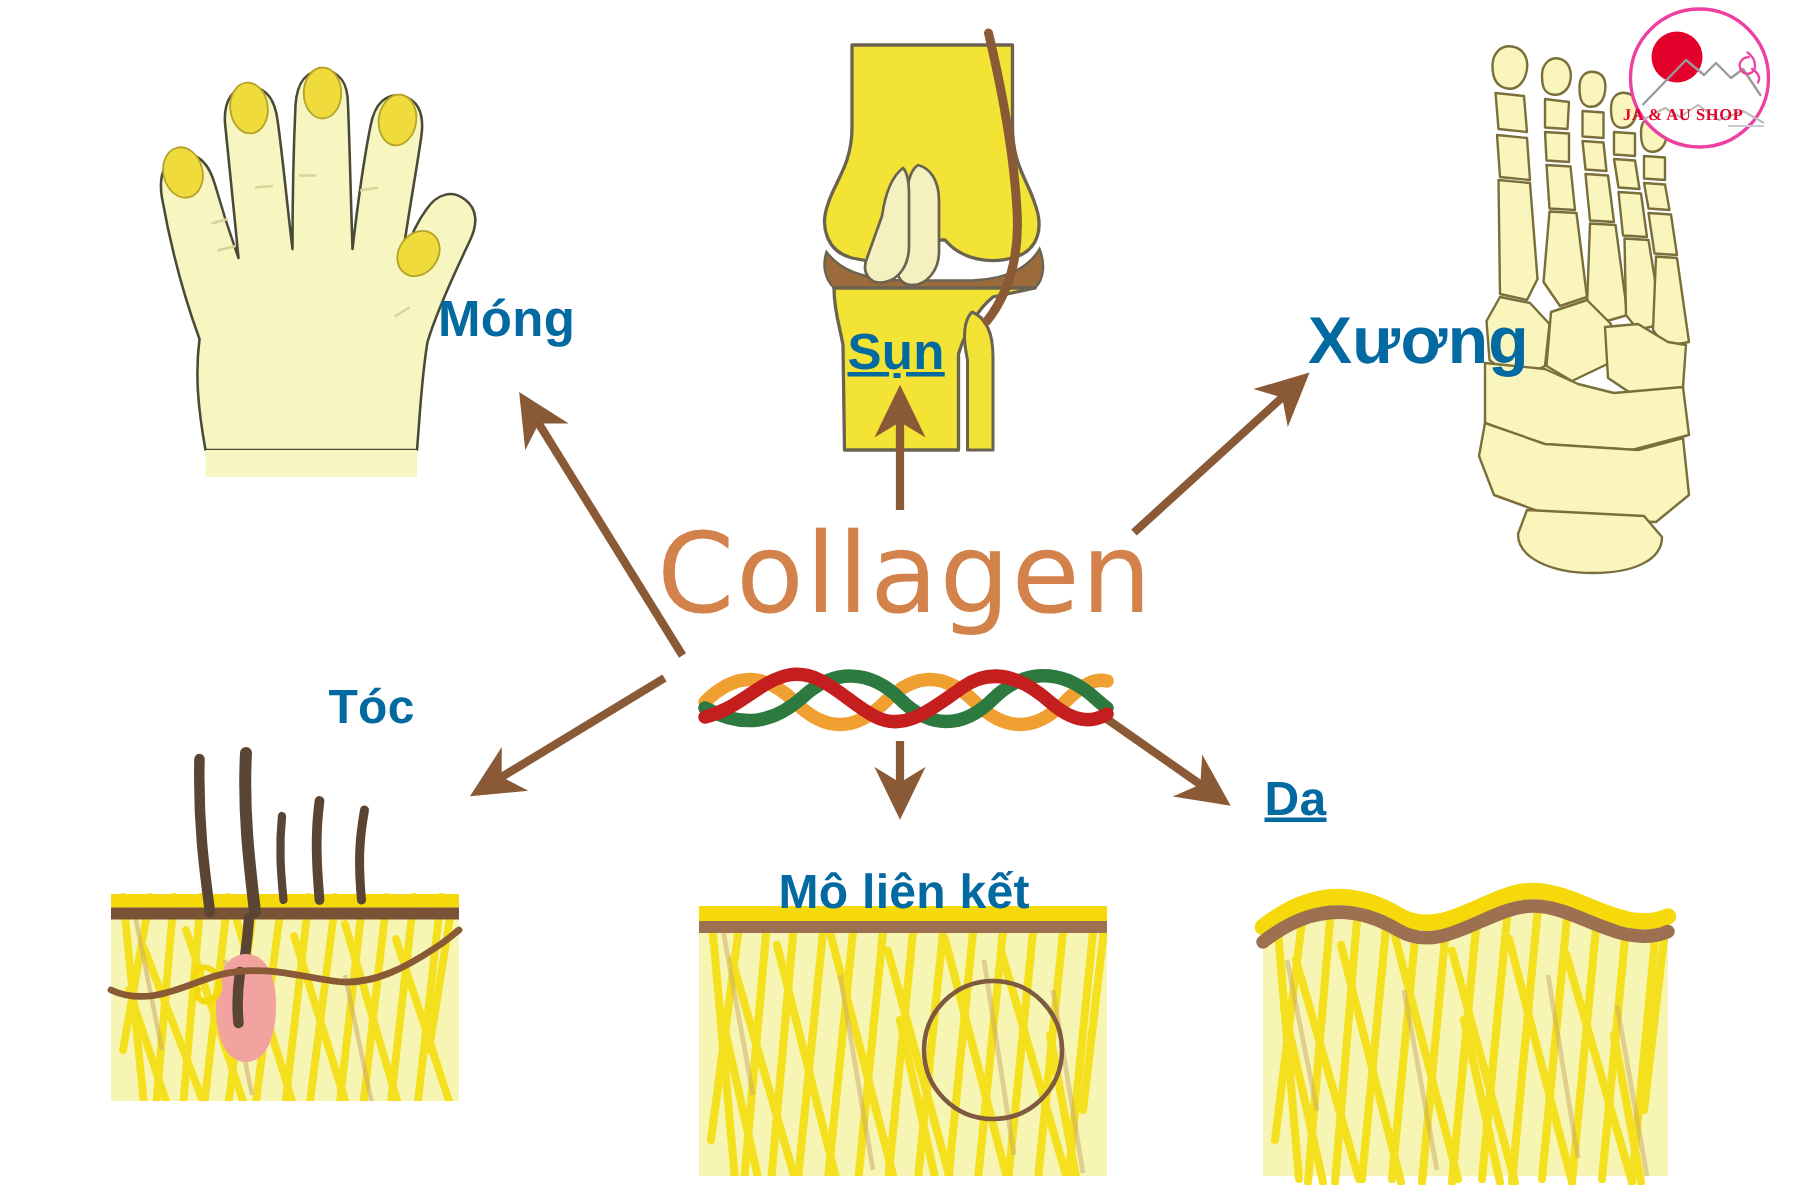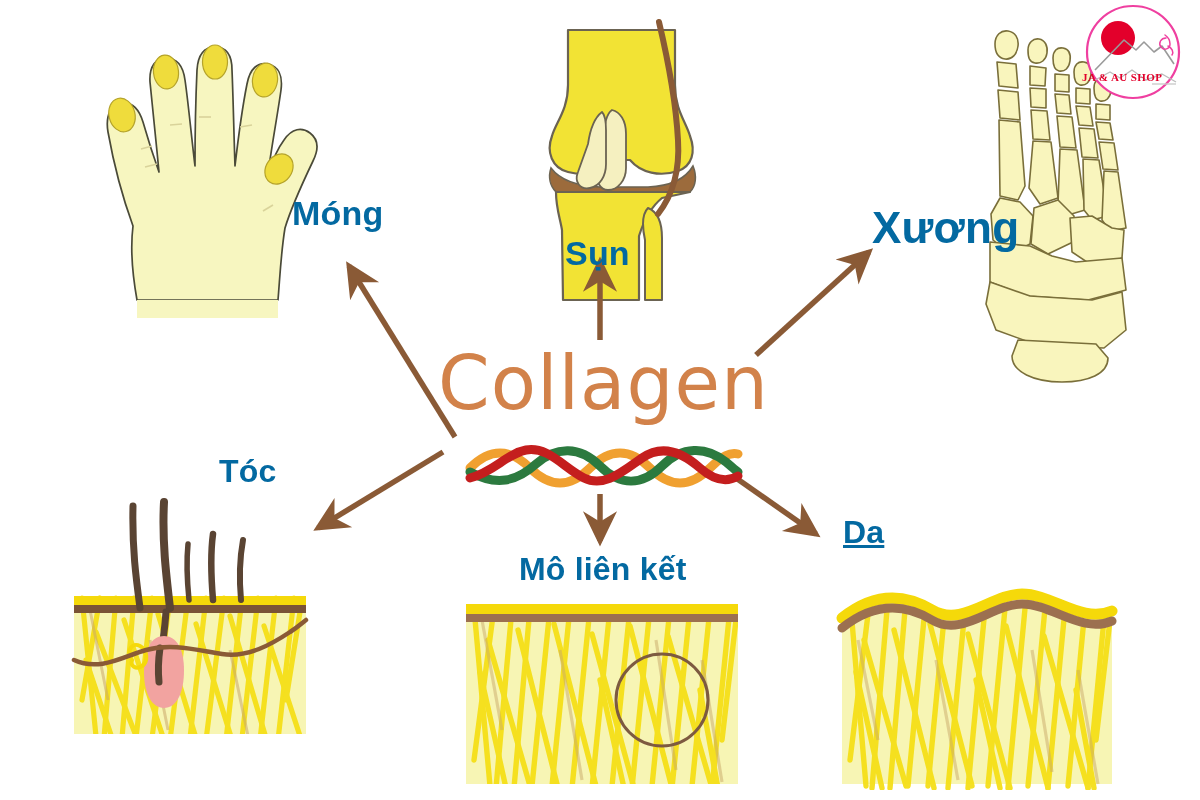--- a/index.html
+++ b/index.html
@@ -18,24 +18,24 @@
   }
   .lbl {
     position: absolute;
     color: #0369a1;
     font-weight: bold;
     font-family: "Liberation Sans", sans-serif;
     white-space: nowrap;
     letter-spacing: .2px;
   }
   #label-mong  { left: 292px; top: 194px; font-size: 34px; }
-  #label-sun   { left: 565px; top: 234px; font-size: 34px; }
+  #label-sun   { left: 565px; top: 216px; font-size: 34px; text-decoration: underline; }
   #label-xuong { left: 872px; top: 203px; font-size: 44px; }
   #label-toc   { left: 219px; top: 453px; font-size: 32px; text-align: right; }
-  #label-moliekket { left: 519px; top: 551px; font-size: 32px; text-align: right; }
+  #label-moliekket { left: 519px; top: 576px; font-size: 32px; text-align: right; }
   #label-da    { left: 843px; top: 514px; font-size: 32px; text-decoration: underline; }
   #skin-caption {
     position: absolute;
     left: 843px; top: 543px;
     width: 300px;
     color: #6e6e73;
     font-size: 16.5px;
     font-weight: bold;
     line-height: 1.32;
     font-family: "Liberation Sans", sans-serif;

